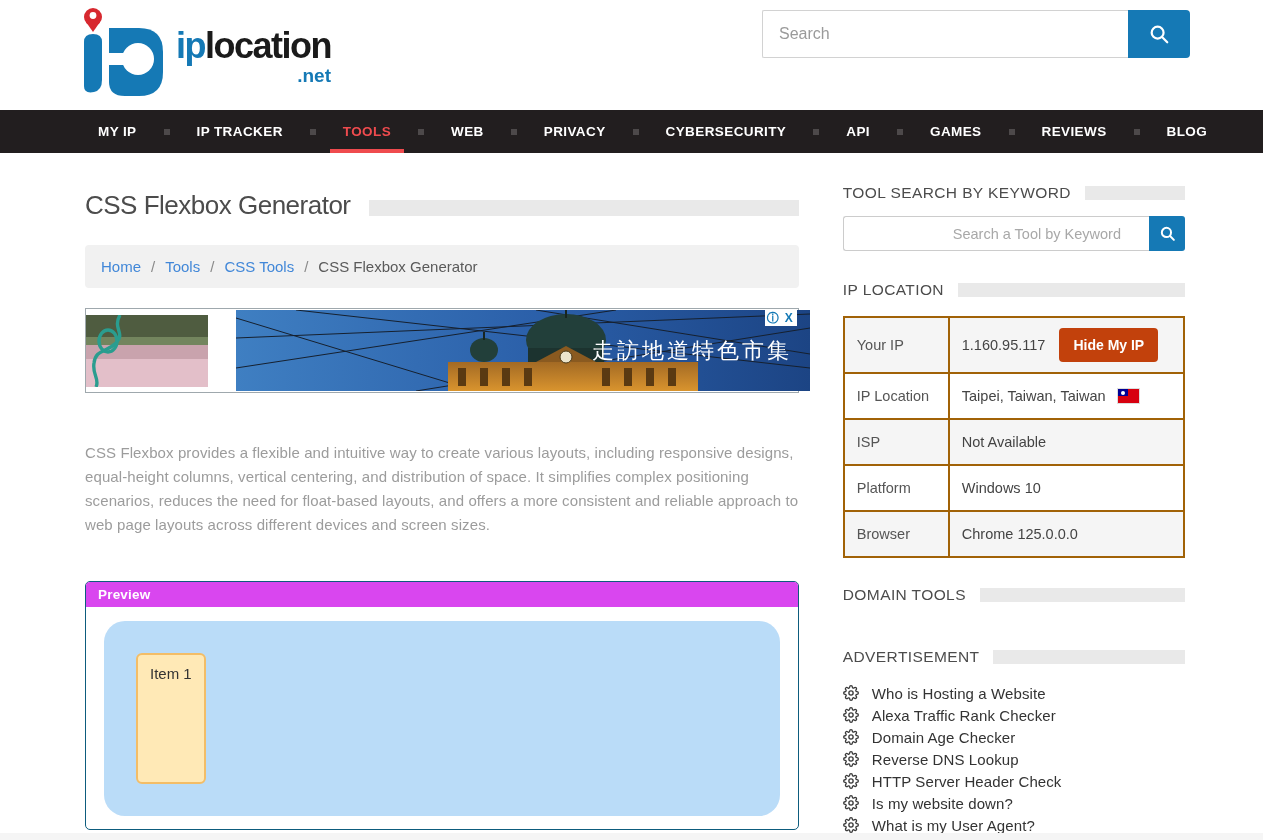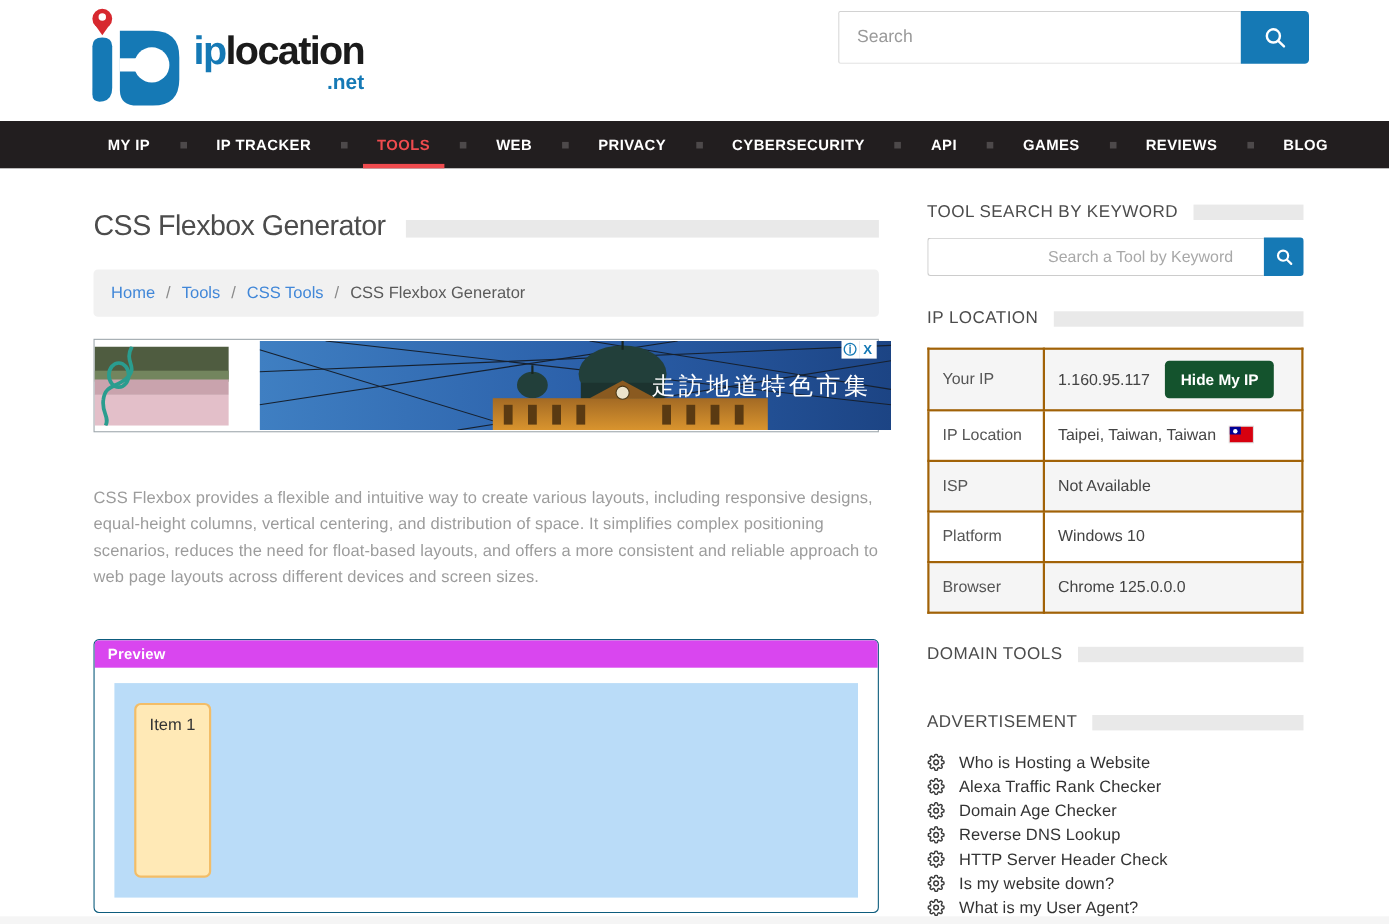--- a/index.html
+++ b/index.html
@@ -65,21 +65,21 @@
   .ad-left { position:absolute; left:0; top:6px; width:122px; height:72px; display:block; }
   .ad-main { position:absolute; left:150px; top:1px; width:574px; height:81px; display:block; }
   .ad-controls { position:absolute; top:1px; right:1px; display:flex; }
   .ad-ctrl { width:16px; height:16px; background:#fff; color:#1579b5; font-size:12px; font-weight:bold; display:flex; align-items:center; justify-content:center; cursor:pointer; }
 
   .description { margin-top:48px; font-size:15px; line-height:24px; color:#9c9c9c; letter-spacing:0.1px; }
 
   .preview-card { margin-top:44px; border:1px solid #0d5c7d; border-radius:5px; overflow:hidden; background:#fff; }
   .preview-header { background:#d946ef; color:#fff; font-weight:bold; font-size:13.5px; padding:5px 12px; letter-spacing:0.2px; }
   .preview-body { padding:14px 18px 13px; }
-  .flex-preview { background:#badcf8; height:195px; padding:18px; display:flex; align-items:stretch; }
+  .flex-preview { background:#badcf8; height:195px; padding:32px; display:flex; align-items:stretch;border-radius:21px; }
   .flex-item {
     width:70px; background:#ffe9b6; border:2px solid #f3bd67; border-radius:6px;
     padding:10px 4px 0 12px; font-size:15px; color:#333;
   }
 
   .page-bottom-strip { position:absolute; left:0; right:0; bottom:0; height:7px; background:#f5f5f5; }
 
   
   .side-heading { display:flex; align-items:center; font-size:15.5px; color:#4c4c4c; letter-spacing:0.4px; white-space:nowrap; }
   .side-heading .bar { flex:1; height:14px; background:#e9e9e9; margin-left:14px; }
@@ -101,21 +101,21 @@
     display:flex; align-items:center; justify-content:center;
   }
 
   .ip-table { margin-top:17px; width:100%; border-collapse:collapse; font-size:14.5px; }
   .ip-table td { border:2px solid #a16207; padding:14px 12px; vertical-align:middle; }
   .ip-table tr:nth-child(odd) { background:#f5f5f5; }
   .ip-table td.lbl { width:105px; color:#555; }
   .ip-table td.val { color:#444; }
   .ip-table tr.row-yourip td { padding-top:10px; padding-bottom:10px; }
   .hide-ip-btn {
-    background:#14532d; color:#fff; font-weight:bold; font-size:14px; border:none;
+    background:#c2410c; color:#fff; font-weight:bold; font-size:14px; border:none;
     border-radius:4px; padding:9px 14px; margin-left:10px; cursor:pointer;
     font-family:"Liberation Sans", sans-serif;
   }
   .flag-tw { display:inline-block; width:21px; height:14px; background:#d7000f; position:relative; vertical-align:-2px; margin-left:8px; box-shadow:0 0 0 1px #00000022; }
   .flag-tw::before { content:""; position:absolute; left:0; top:0; width:10.5px; height:7px; background:#000095; }
   .flag-tw::after { content:""; position:absolute; left:3.2px; top:1.5px; width:4px; height:4px; border-radius:50%; background:#fff; }
 
   .tools-list { list-style:none; margin-top:16px; }
   .tools-list li { display:flex; align-items:center; gap:13px; height:22px; cursor:pointer; }
   .tools-list li span.tool-label { font-size:15px; color:#333; letter-spacing:0.1px; }

